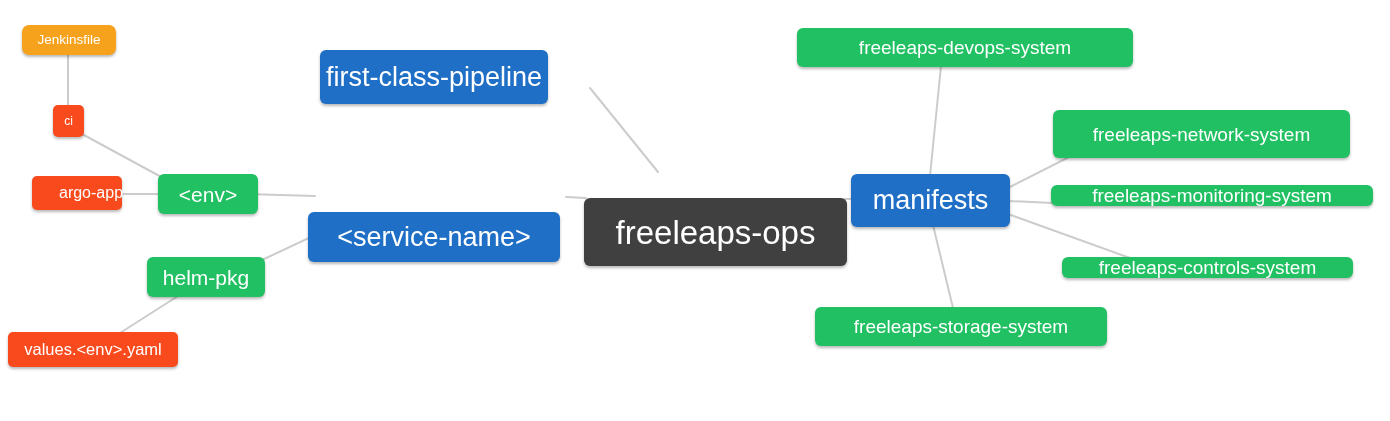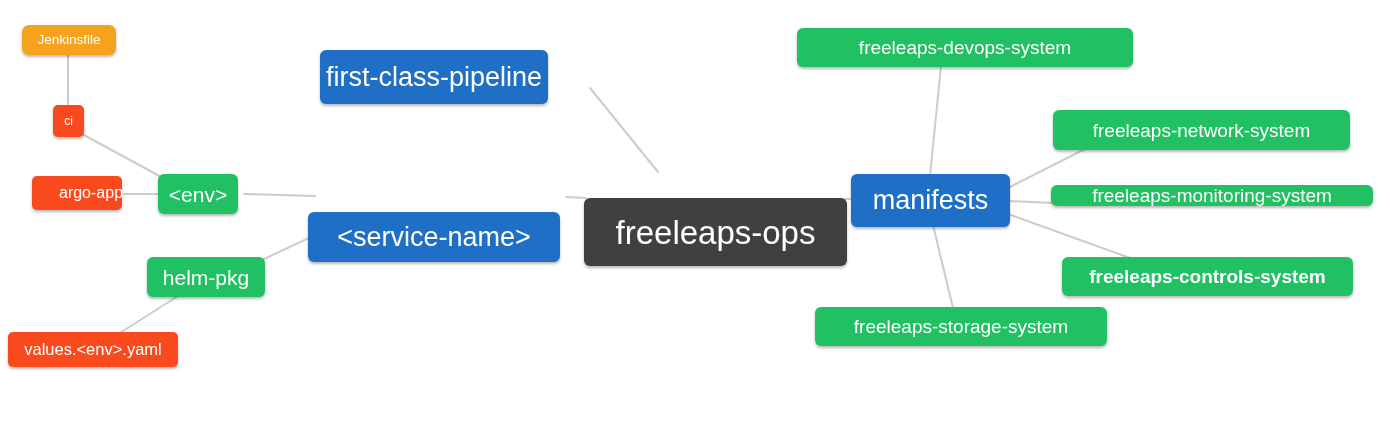--- a/index.html
+++ b/index.html
@@ -33,31 +33,31 @@
     box-shadow: 0 2px 3px rgba(0,0,0,0.28);
     white-space: nowrap;
     box-sizing: border-box;
     cursor: pointer;
     line-height: 1;
   }
   
   .n-jenkinsfile { left:22px;  top:25px;  width:94px;  height:30px; font-size:13.5px; border-radius:5px; }
   .n-ci          { left:53px;  top:105px; width:31px;  height:32px; font-size:12px;   border-radius:5px; }
   .n-argo        { left:32px;  top:176px; width:90px;  height:34px; font-size:16px;   border-radius:5px; }
-  .n-env         { left:158px; top:174px; width:80px;  height:40px; font-size:21px; }
+  .n-env         { left:158px; top:174px; width:100px;  height:40px; font-size:21px; }
   .n-helm        { left:147px; top:257px; width:118px; height:40px; font-size:21px; }
   .n-values      { left:8px;   top:332px; width:170px; height:35px; font-size:16.5px; border-radius:5px; }
   .n-fcp         { left:320px; top:36px;  width:228px; height:54px; font-size:27px;margin-top:14px; }
   .n-svc         { left:308px; top:172px; width:252px; height:50px; font-size:27px;margin-top:40px; }
   .n-ops         { left:584px; top:170px; width:263px; height:68px; font-size:33px; }
   .n-manifests   { left:851px; top:174px; width:159px; height:53px; font-size:27px; }
   .n-devops      { left:797px; top:28px;  width:336px; height:39px; font-size:19px; }
-  .n-network     { left:1053px;top:110px; width:297px; height:40px; font-size:19px; }
+  .n-network     { left:1053px;top:110px; width:297px; height:48px; font-size:19px; }
   .n-monitoring  { left:1051px;top:185px; width:322px; height:21px; font-size:19px; }
-  .n-controls    { left:1062px;top:257px; width:291px; height:39px; font-size:19px;font-weight:bold; }
+  .n-controls    { left:1062px;top:257px; width:291px; height:21px; font-size:19px; }
   .n-storage     { left:815px; top:307px; width:292px; height:39px; font-size:19px; }
 </style>
 </head>
 <body>
 
 <div class="canvas">
 
   <svg class="edges" viewBox="0 0 1390 421" xmlns="http://www.w3.org/2000/svg">
     <line x1="68" y1="55" x2="68" y2="107" stroke="#CCCCCC"></line>
     <line x1="82" y1="134" x2="165" y2="179" stroke="#CCCCCC"></line>

